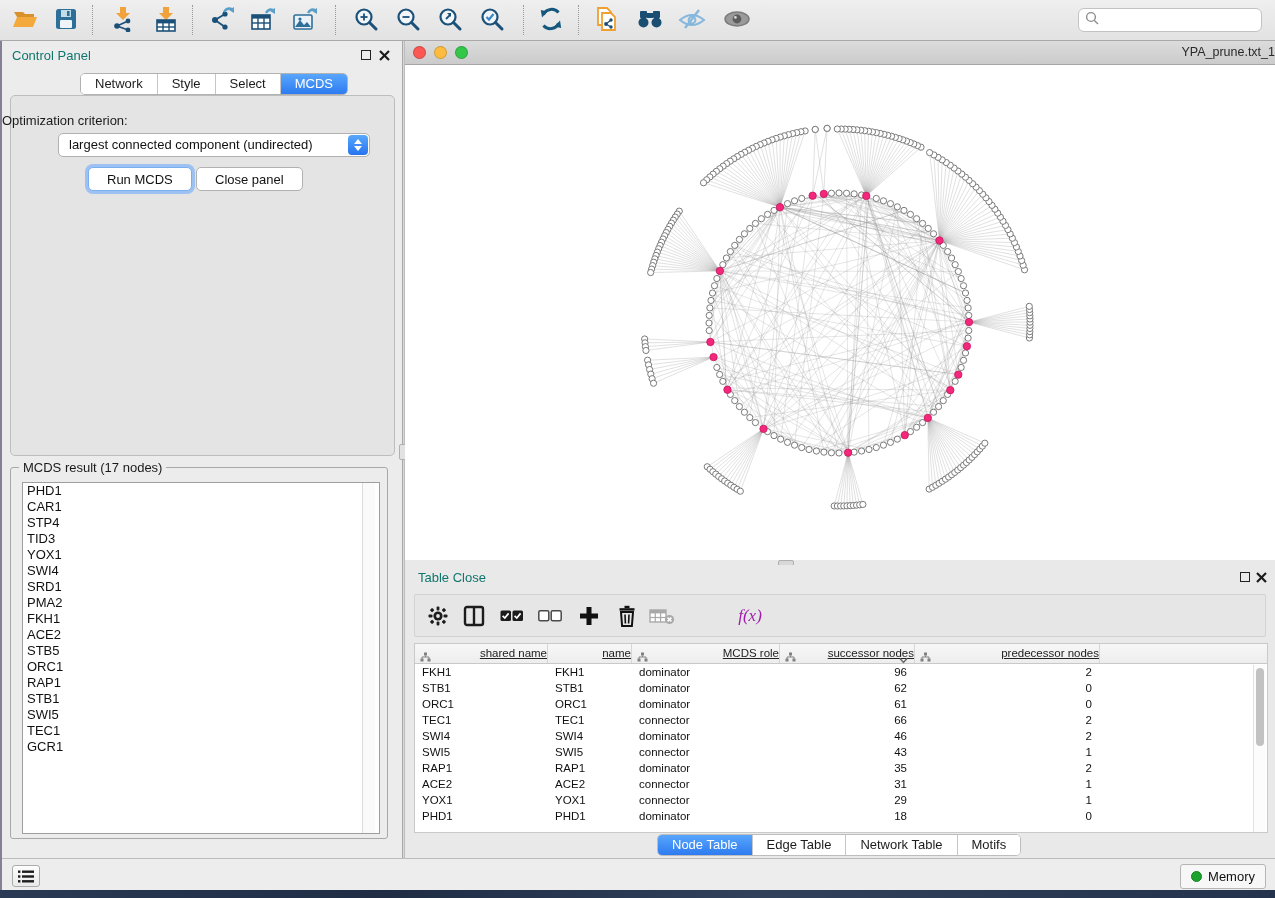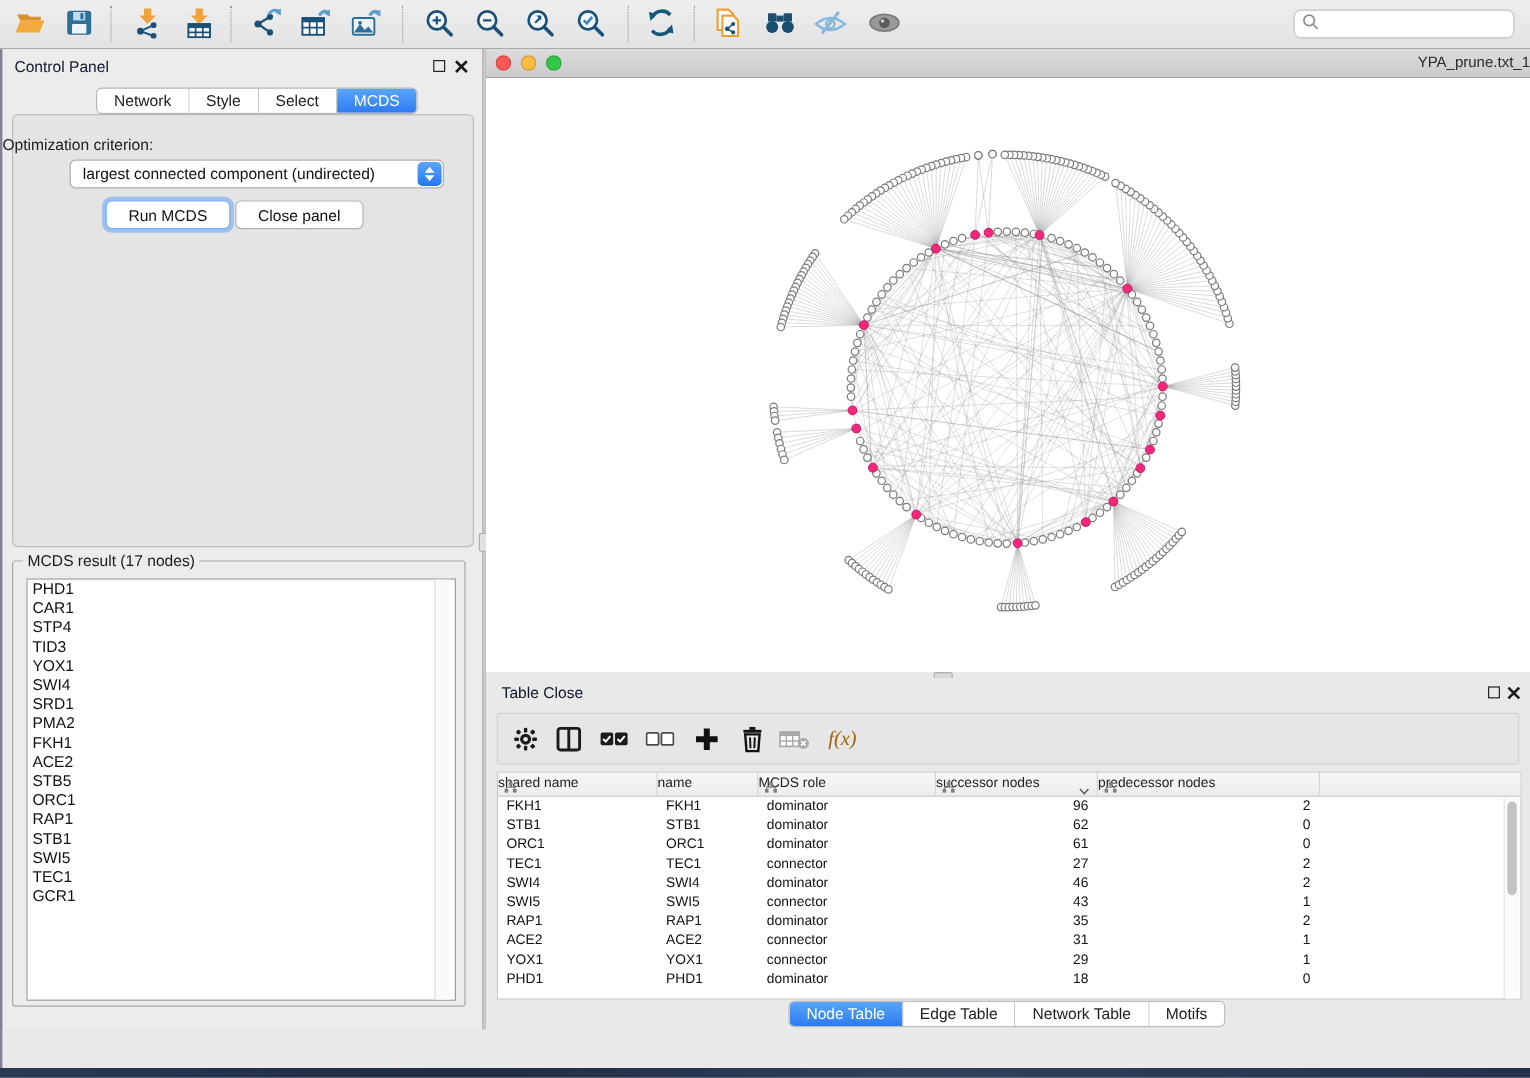--- a/index.html
+++ b/index.html
@@ -15,21 +15,21 @@
   .tbtn { position:absolute; top:4px; width:34px; height:32px; border:none; background:transparent; display:flex; align-items:center; justify-content:center; cursor:default; }
   .tsep { position:absolute; top:5px; width:0; height:30px; border-left:1px dotted #9a9a9a; }
   .searchbox { position:absolute; left:1078px; top:8px; width:184px; height:24px; background:#fff; border:1px solid #c3c3c3; border-radius:6px; display:flex; align-items:center; padding-left:6px; }
   .searchbox input { border:none; outline:none; flex:1; font-size:12px; background:transparent; margin-left:4px; }
 
   
   .cpanel { position:absolute; left:2px; top:41px; width:400px; height:817px; background:#ececec; }
   .splitter-v { position:absolute; left:402px; top:41px; width:3px; height:817px; background:#d8d8d8; border-left:1px solid #a8a8a8; border-right:1px solid #bdbdbd; }
   .splitter-handle { position:absolute; left:399px; top:444px; width:9px; height:16px; background:#e2e2e2; border:1px solid #b0b0b0; border-radius:2px; }
   .panel-title-row { position:absolute; left:0; top:4px; width:100%; height:22px; }
-  .panel-title { position:absolute; left:10px; top:3px; font-size:13px; color:#0f172a; }
+  .panel-title { position:absolute; left:10px; top:3px; font-size:13px; color:#0f766e; }
   .win-float { position:absolute; width:10px; height:10px; border:1.6px solid #222; top:5px; }
   .win-close { position:absolute; width:11px; height:11px; top:5px; }
   .win-close svg { display:block; }
 
   .cp-tabs { position:absolute; left:78px; top:32px; height:22px; display:flex; border:1px solid #b2b2b2; border-radius:5px; background:#fff; overflow:hidden; }
   .cp-tab { padding:0 14px; font-size:13px; line-height:20px; color:#1c1c1c; border-right:1px solid #c6c6c6; background:#fff; }
   .cp-tab:last-child { border-right:none; }
   .cp-tab.active { background:linear-gradient(#58a6fc,#2d7bf0); color:#fff; }
 
   .cp-box { position:absolute; left:8px; top:54px; width:385px; height:361px; background:#e4e4e4; border:1px solid #bdbdbd; border-radius:5px; }
@@ -54,25 +54,25 @@
   .tl { position:absolute; top:5px; width:13px; height:13px; border-radius:50%; border:1px solid rgba(0,0,0,.18); }
   .net-title { position:absolute; width:100%; text-align:right; top:4px; font-size:12.5px; color:#2a2a2a; }
   .net-canvas { position:absolute; left:0; top:24px; width:870px; height:495px; background:#fff; }
 
   .splitter-h-handle { position:absolute; left:778px; top:560px; width:16px; height:6px; background:#d8d8d8; border:1px solid #b0b0b0; border-radius:2px; }
 
   
   .tpanel { position:absolute; left:405px; top:565px; width:870px; height:293px; background:#e9e9e9; }
   .tp-toolbar { position:absolute; left:9px; top:29px; width:852px; height:43px; background:#e6e6e6; border:1px solid #d2d2d2; border-radius:2px; }
   .tp-ic { position:absolute; top:8px; display:flex; align-items:center; justify-content:center; width:30px; height:26px; }
-  .fx { font-family:"Liberation Serif","DejaVu Serif",serif; font-style:italic; font-size:17px; color:#a16207; }
+  .fx { font-family:"Liberation Serif","DejaVu Serif",serif; font-style:italic; font-size:17px; color:#a21caf;margin-left:48px; }
 
   .ttable { position:absolute; left:9px; top:78px; width:854px; height:190px; background:#fff; border:1px solid #c9c9c9; }
   .thead { display:grid; grid-template-columns:133px 84px 148px 135px 185px 1fr; height:20px; background:linear-gradient(#f7f7f7,#ededed); border-bottom:1px solid #c9c9c9; }
-  .thcell { position:relative; font-size:11.5px; line-height:19px; color:#222; text-align:left; border-right:1px solid #d6d6d6; }
+  .thcell { position:relative; font-size:11.5px; line-height:19px; color:#222; text-align:right; border-right:1px solid #d6d6d6;text-decoration:underline; }
   .thcell:last-child, .thcell.empty { border-right:none; }
   .th-icon { position:absolute; left:5px; top:5px; }
   .th-sort { position:absolute; right:6px; top:7px; }
   .trow { display:grid; grid-template-columns:133px 84px 148px 135px 185px 1fr; height:16px; }
   .tcell { font-size:11.5px; line-height:16px; color:#111; overflow:hidden; white-space:nowrap; }
   .tcell.c0,.tcell.c1,.tcell.c2 { padding-left:7px; }
   .tcell.c3,.tcell.c4 { text-align:right; padding-right:8px; }
   .tscroll { position:absolute; right:1px; top:21px; width:13px; height:167px; background:#fcfcfc; border-left:1px solid #e2e2e2; }
   .tscroll .thumb { position:absolute; left:2px; top:3px; width:8px; height:78px; background:#c2c2c2; border-radius:5px; }
 
@@ -1147,21 +1147,21 @@
             <div class="tcell c1">ORC1</div>
             <div class="tcell c2">dominator</div>
             <div class="tcell c3">61</div>
             <div class="tcell c4">0</div>
             <div class="tcell"></div>
           </div>
           <div class="trow">
             <div class="tcell c0">TEC1</div>
             <div class="tcell c1">TEC1</div>
             <div class="tcell c2">connector</div>
-            <div class="tcell c3">27</div>
+            <div class="tcell c3">66</div>
             <div class="tcell c4">2</div>
             <div class="tcell"></div>
           </div>
           <div class="trow">
             <div class="tcell c0">SWI4</div>
             <div class="tcell c1">SWI4</div>
             <div class="tcell c2">dominator</div>
             <div class="tcell c3">46</div>
             <div class="tcell c4">2</div>
             <div class="tcell"></div>
@@ -1213,17 +1213,35 @@
     </div>
 
     <div class="tp-tabs">
       <div class="tp-tab active">Node Table</div>
       <div class="tp-tab">Edge Table</div>
       <div class="tp-tab">Network Table</div>
       <div class="tp-tab">Motifs</div>
     </div>
   </div>
 
+  <div class="statusbar">
+    <span class="list-btn">
+        <svg width="16" height="13" viewBox="0 0 16 13">
+          <g fill="#1c1c1c">
+            <rect x="0" y="0.5" width="2.4" height="2.4"></rect>
+            <rect x="4" y="0.5" width="12" height="2.4"></rect>
+            <rect x="0" y="5.3" width="2.4" height="2.4"></rect>
+            <rect x="4" y="5.3" width="12" height="2.4"></rect>
+            <rect x="0" y="10.1" width="2.4" height="2.4"></rect>
+            <rect x="4" y="10.1" width="12" height="2.4"></rect>
+          </g>
+        </svg>
+      </span>
+    <span class="memory-btn">
+      <span class="memdot"></span>
+      <span>Memory</span>
+    </span>
+  </div>
 
 </div>
 
 <div class="desktop-strip-bottom"></div>
 <div class="desktop-strip-left"></div>
 
 </body></html>

